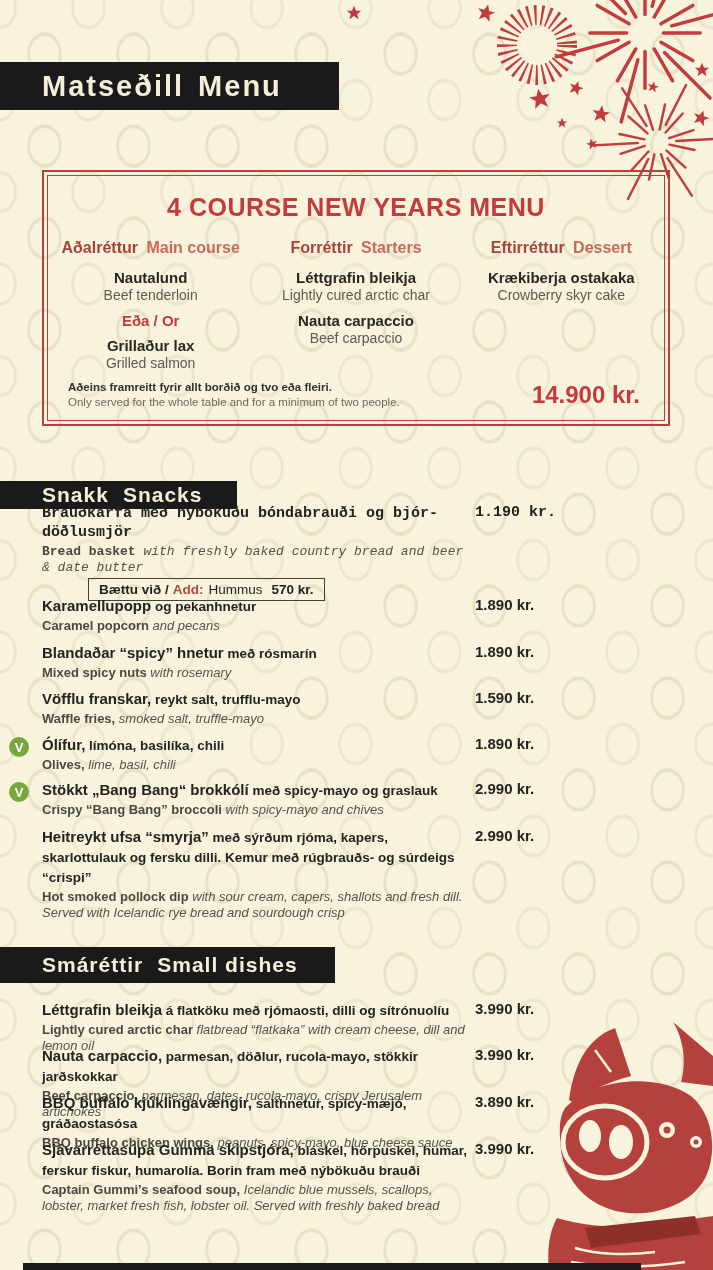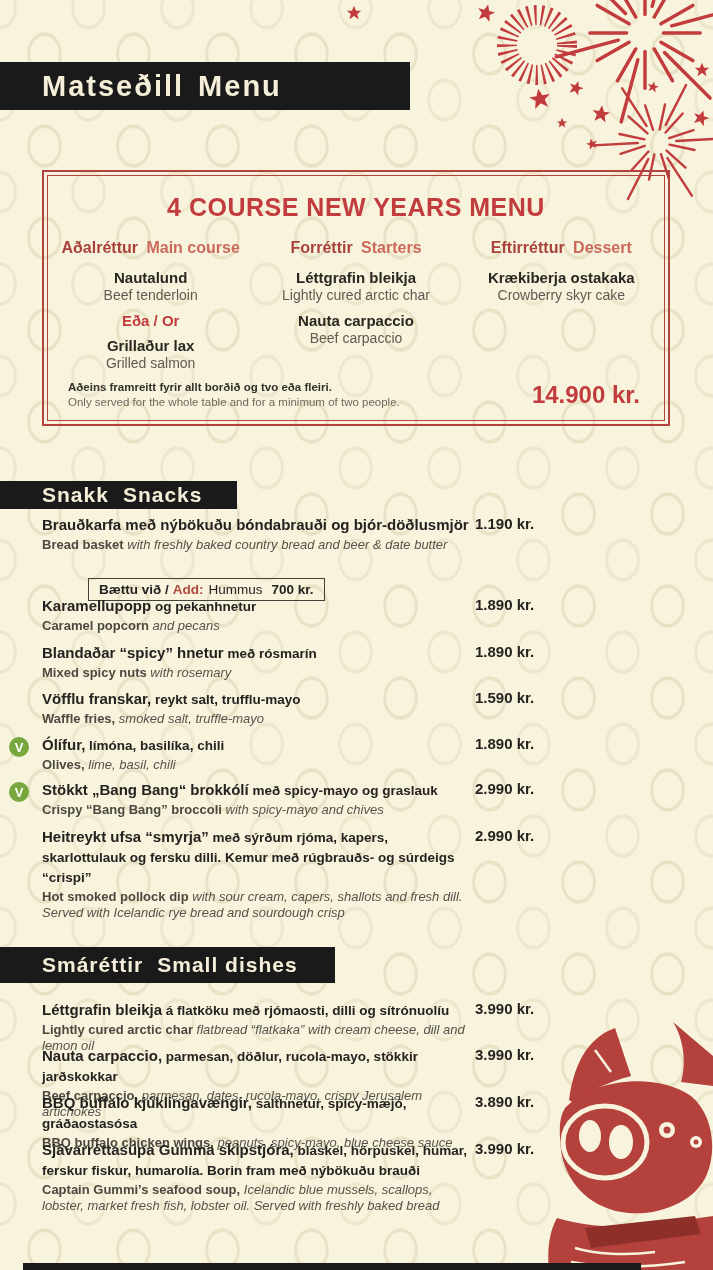--- a/index.html
+++ b/index.html
@@ -10,21 +10,21 @@
       radial-gradient(ellipse 24px 30px at 50% 50%, rgba(167,160,102,0) 58%, rgba(167,160,102,.20) 62%, rgba(167,160,102,.20) 70%, rgba(167,160,102,0) 74%),
       radial-gradient(ellipse 24px 30px at 50% 50%, rgba(167,160,102,0) 58%, rgba(167,160,102,.14) 62%, rgba(167,160,102,.14) 70%, rgba(167,160,102,0) 74%);
     background-size:89px 92px,89px 92px;
     background-position:0 8px,44px 54px;
     font-family:"Liberation Sans",sans-serif;
     color:#262220;
   }
   .banner{position:absolute;background:#1a1a1a;color:#f5eed8;display:flex;align-items:center;box-sizing:border-box;padding-left:42px;}
   .banner .w-is{font-weight:bold;}
   .banner .w-en{font-weight:bold;margin-left:14px;}
-  .header-banner{left:0;top:62px;width:410px;height:48px;font-size:29px;letter-spacing:2px;}
+  .header-banner{left:0;top:62px;width:339px;height:48px;font-size:29px;letter-spacing:2px;}
   .snakk-banner{left:0;top:481px;width:237px;height:28px;font-size:21px;letter-spacing:1px;}
   .small-banner{left:0;top:947px;width:335px;height:36px;font-size:21px;letter-spacing:1px;}
 
   .fireworks{position:absolute;top:0;right:0;width:373px;height:215px;pointer-events:none;}
   .pig{position:absolute;bottom:0;right:0;width:178px;height:248px;pointer-events:none;}
 
   .ny{position:absolute;left:42px;top:170px;width:628px;height:256px;border:2px solid #b5413e;box-sizing:border-box;}
   .ny-inner{position:absolute;top:3px;left:3px;right:3px;bottom:3px;border:1px solid #b5413e;}
   .ny-title{margin-top:17px;text-align:center;color:#c23b3d;font-size:25px;font-weight:800;letter-spacing:.5px;}
   .ny-cols{display:flex;margin-top:17px;}
@@ -43,21 +43,21 @@
 
   .mi{position:absolute;left:42px;width:632px;}
   .mi .row{display:flex;}
   .mi .titles{width:433px;line-height:19px;}
   .t-lead{font-size:15px;font-weight:800;color:#262220;}
   .t-rest{font-size:13.5px;font-weight:bold;color:#262220;}
   .mi .price{font-size:15px;font-weight:800;color:#262220;white-space:nowrap;}
   .desc{margin-top:2px;width:433px;font-size:13px;line-height:16px;color:#56524a;}
   .d-lead{font-weight:bold;color:#4c483f;}
   .d-rest{font-style:italic;}
-  .s1{top:515px;} .s2{top:596px;} .s3{top:643px;} .s4{top:689px;}
+  .s1{top:504px;font-family:Liberation Mono, monospace;} .s2{top:596px;} .s3{top:643px;} .s4{top:689px;}
   .s5{top:735px;} .s6{top:780px;} .s7{top:827px;}
   .d1{top:1000px;} .d2{top:1046px;} .d3{top:1093px;} .d4{top:1140px;}
 
   .addon{position:absolute;left:88px;top:578px;height:21px;border:1.5px solid #44413a;display:flex;align-items:center;padding:0 10px;font-size:13.5px;}
   .ad-is{font-weight:bold;color:#262220;}
   .ad-en{font-weight:bold;color:#b0493f;margin-left:4px;}
   .ad-item{color:#262220;margin-left:5px;}
   .ad-price{font-weight:800;color:#262220;margin-left:9px;}
 
   .vicon{position:absolute;left:9px;width:20px;height:20px;border-radius:50%;background:#79a73f;color:#ffffff;
@@ -183,21 +183,21 @@
         <div class="titles"><span class="t-lead">Brauðkarfa með nýbökuðu bóndabrauði og bjór-döðlusmjör</span><span class="t-rest"></span></div>
     <div class="price">1.190 kr.</div>
       </div>
     <div class="desc"><span class="d-lead">Bread basket</span><span class="d-rest"> with freshly baked country bread and beer &amp; date butter</span></div>
   </div>
 
   <div class="addon">
     <span class="ad-is">Bættu við /</span>
     <span class="ad-en">Add:</span>
     <span class="ad-item">Hummus</span>
-    <span class="ad-price">700 kr.</span>
+    <span class="ad-price">570 kr.</span>
   </div>
 
   <div class="mi s2">
     <div class="row">
         <div class="titles"><span class="t-lead">Karamellupopp</span><span class="t-rest"> og pekanhnetur</span></div>
     <div class="price">1.890 kr.</div>
       </div>
     <div class="desc"><span class="d-lead">Caramel popcorn</span><span class="d-rest"> and pecans</span></div>
   </div>
 

